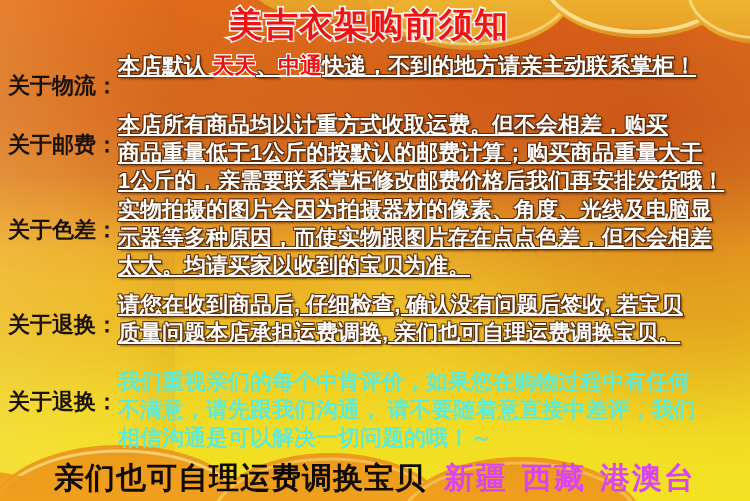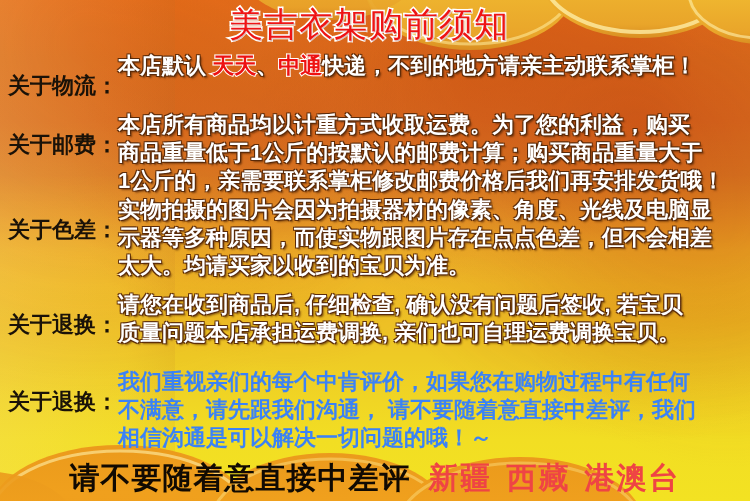--- a/index.html
+++ b/index.html
@@ -64,21 +64,21 @@
   .lobes-bottom { position: absolute; bottom: 0; left: 0; width: 750px; height: 120px; }
 
   
   .title {
     position: absolute;
     top: 2px;
     left: 0;
     width: 738px;
     text-align: center;
     font-size: 34px;
-    font-weight: normal;
+    font-weight: bold;
     color: #ef1414;
     letter-spacing: 1px;
     -webkit-text-stroke: 3px #ffffff;
     paint-order: stroke fill;
     text-shadow:
        0 0 2px #ffffff,
        1px 1px 0 rgba(120,20,10,.35);
   }
 
   .row {
@@ -111,25 +111,27 @@
 
   
   .body-white {
     color: #ffffff;
     text-shadow:
       -1px -1px 0 rgba(90,42,10,.95),
        1px -1px 0 rgba(90,42,10,.95),
       -1px  1px 0 rgba(90,42,10,.95),
        1px  1px 0 rgba(90,42,10,.95),
        2px  2px 2px rgba(70,30,5,.65);
+    text-decoration: underline;
   }
 
   
   .body-black {
-    color: #3b82f6;
+    color: #5eead4;
+    font-family: Liberation Serif, serif;
   }
 
   
   .hl-red {
     color: #ee1111;
     -webkit-text-stroke: 2px #ffffff;
     paint-order: stroke fill;
     text-shadow: 0 0 1px #fff;
   }
 
@@ -144,21 +146,21 @@
     bottom: 4px;
     width: 750px;
     text-align: center;
     font-size: 30px;
     font-weight: bold;
     line-height: 38px;
     white-space: nowrap;
   }
   .footer-main { color: #110a02; letter-spacing: 1px; }
   .footer-region {
-    color: #ef4444;
+    color: #d946ef;
     letter-spacing: 2px;
     margin-left: 18px;
   }
   .footer-region .reg { margin-right: 14px; }
   .footer-region .reg:last-child { margin-right: 0; }
 </style>
 </head>
 <body>
 
 <div id="banner">
@@ -220,21 +222,21 @@
 
   <div class="title">美吉衣架购前须知</div>
 
   <div class="row" style="top:52px;">
     <div class="row-label">关于物流：</div>
     <div class="row-body body-white"><span>本店默认 </span><span class="hl-red">天天</span><span class="sep-white">、</span><span class="hl-red">中通</span><span>快递，不到的地方请亲主动联系掌柜！</span></div>
   </div>
 
   <div class="row" style="top:111px;">
     <div class="row-label">关于邮费：</div>
-    <div class="row-body body-white">本店所有商品均以计重方式收取运费。为了您的利益，购买
+    <div class="row-body body-white">本店所有商品均以计重方式收取运费。但不会相差，购买
 商品重量低于1公斤的按默认的邮费计算；购买商品重量大于
 1公斤的，亲需要联系掌柜修改邮费价格后我们再安排发货哦！</div>
   </div>
 
   <div class="row" style="top:291px;">
     <div class="row-label">关于退换：</div>
     <div class="row-body body-white">请您在收到商品后, 仔细检查, 确认没有问题后签收, 若宝贝
 质量问题本店承担运费调换, 亲们也可自理运费调换宝贝。</div>
   </div>
 
@@ -246,16 +248,16 @@
   </div>
 
   <div class="row" style="top:368px;">
     <div class="row-label">关于退换：</div>
     <div class="row-body body-black">我们重视亲们的每个中肯评价，如果您在购物过程中有任何
 不满意，请先跟我们沟通， 请不要随着意直接中差评，我们
 相信沟通是可以解决一切问题的哦！～</div>
   </div>
 
   <div class="footer">
-    <span class="footer-main">请不要随着意直接中差评</span><span class="footer-region"><span class="reg">新疆</span><span class="reg">西藏</span><span class="reg">港澳台</span></span>
+    <span class="footer-main">亲们也可自理运费调换宝贝</span><span class="footer-region"><span class="reg">新疆</span><span class="reg">西藏</span><span class="reg">港澳台</span></span>
   </div>
 
 </div>
 
 </body></html>

